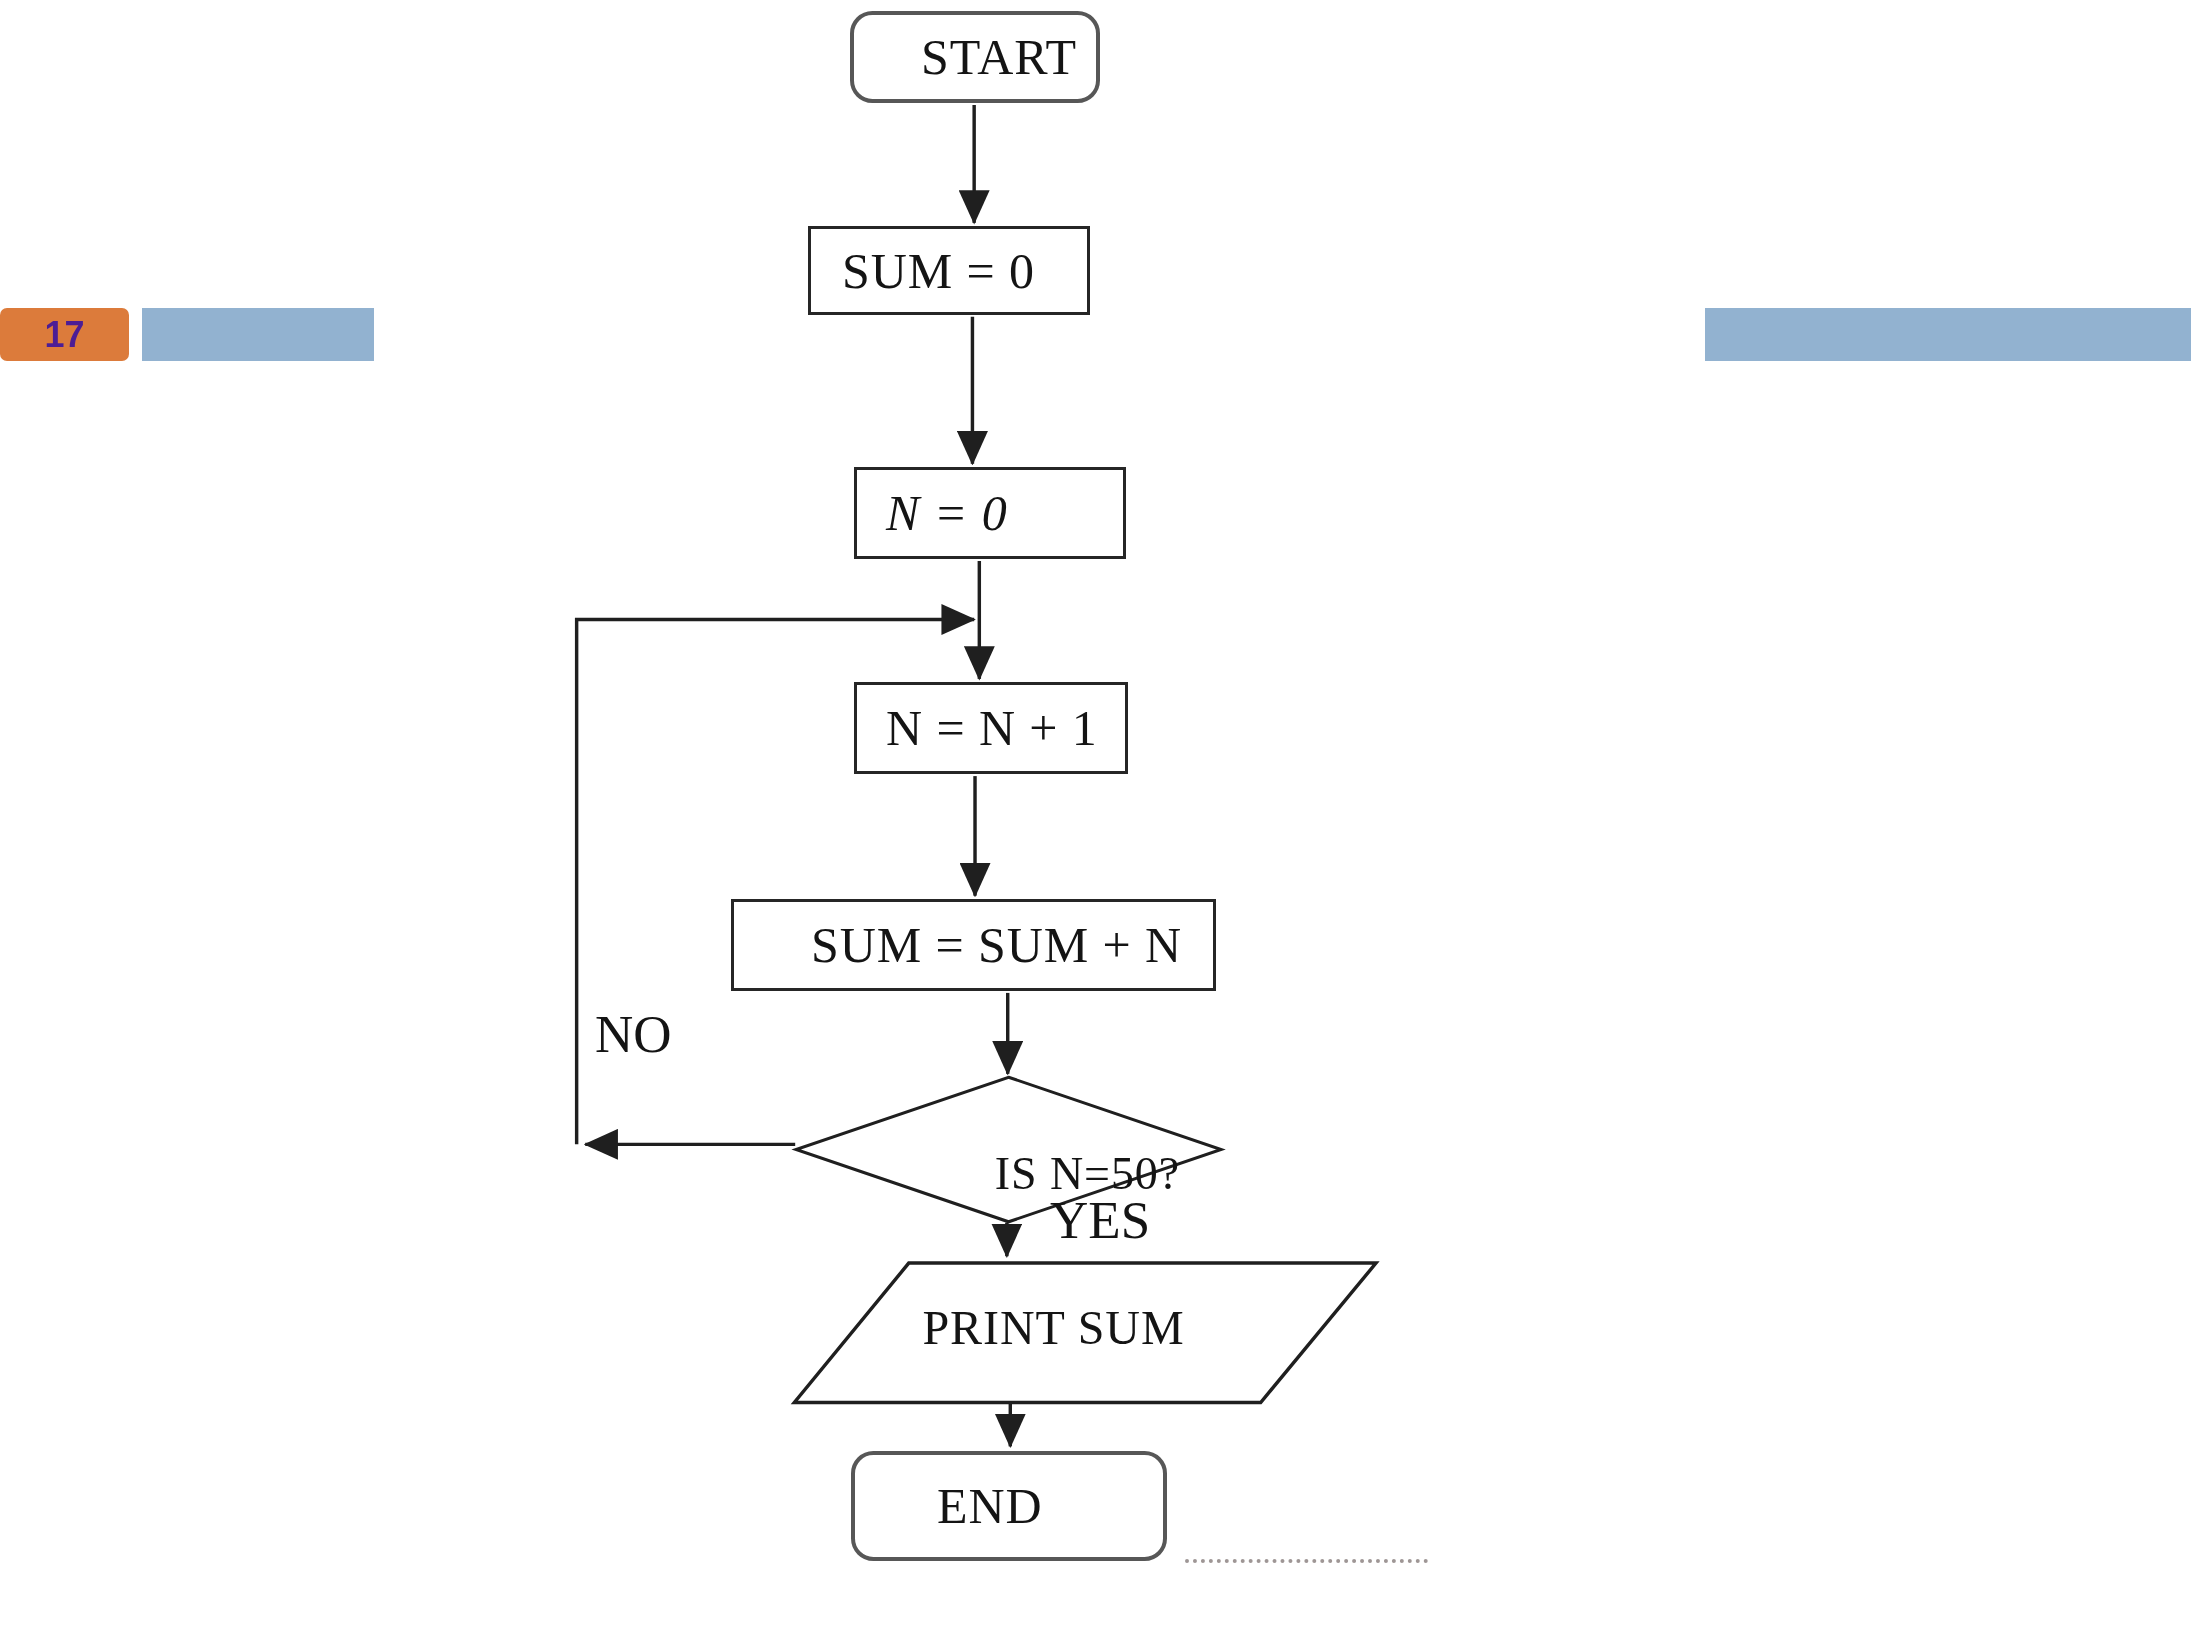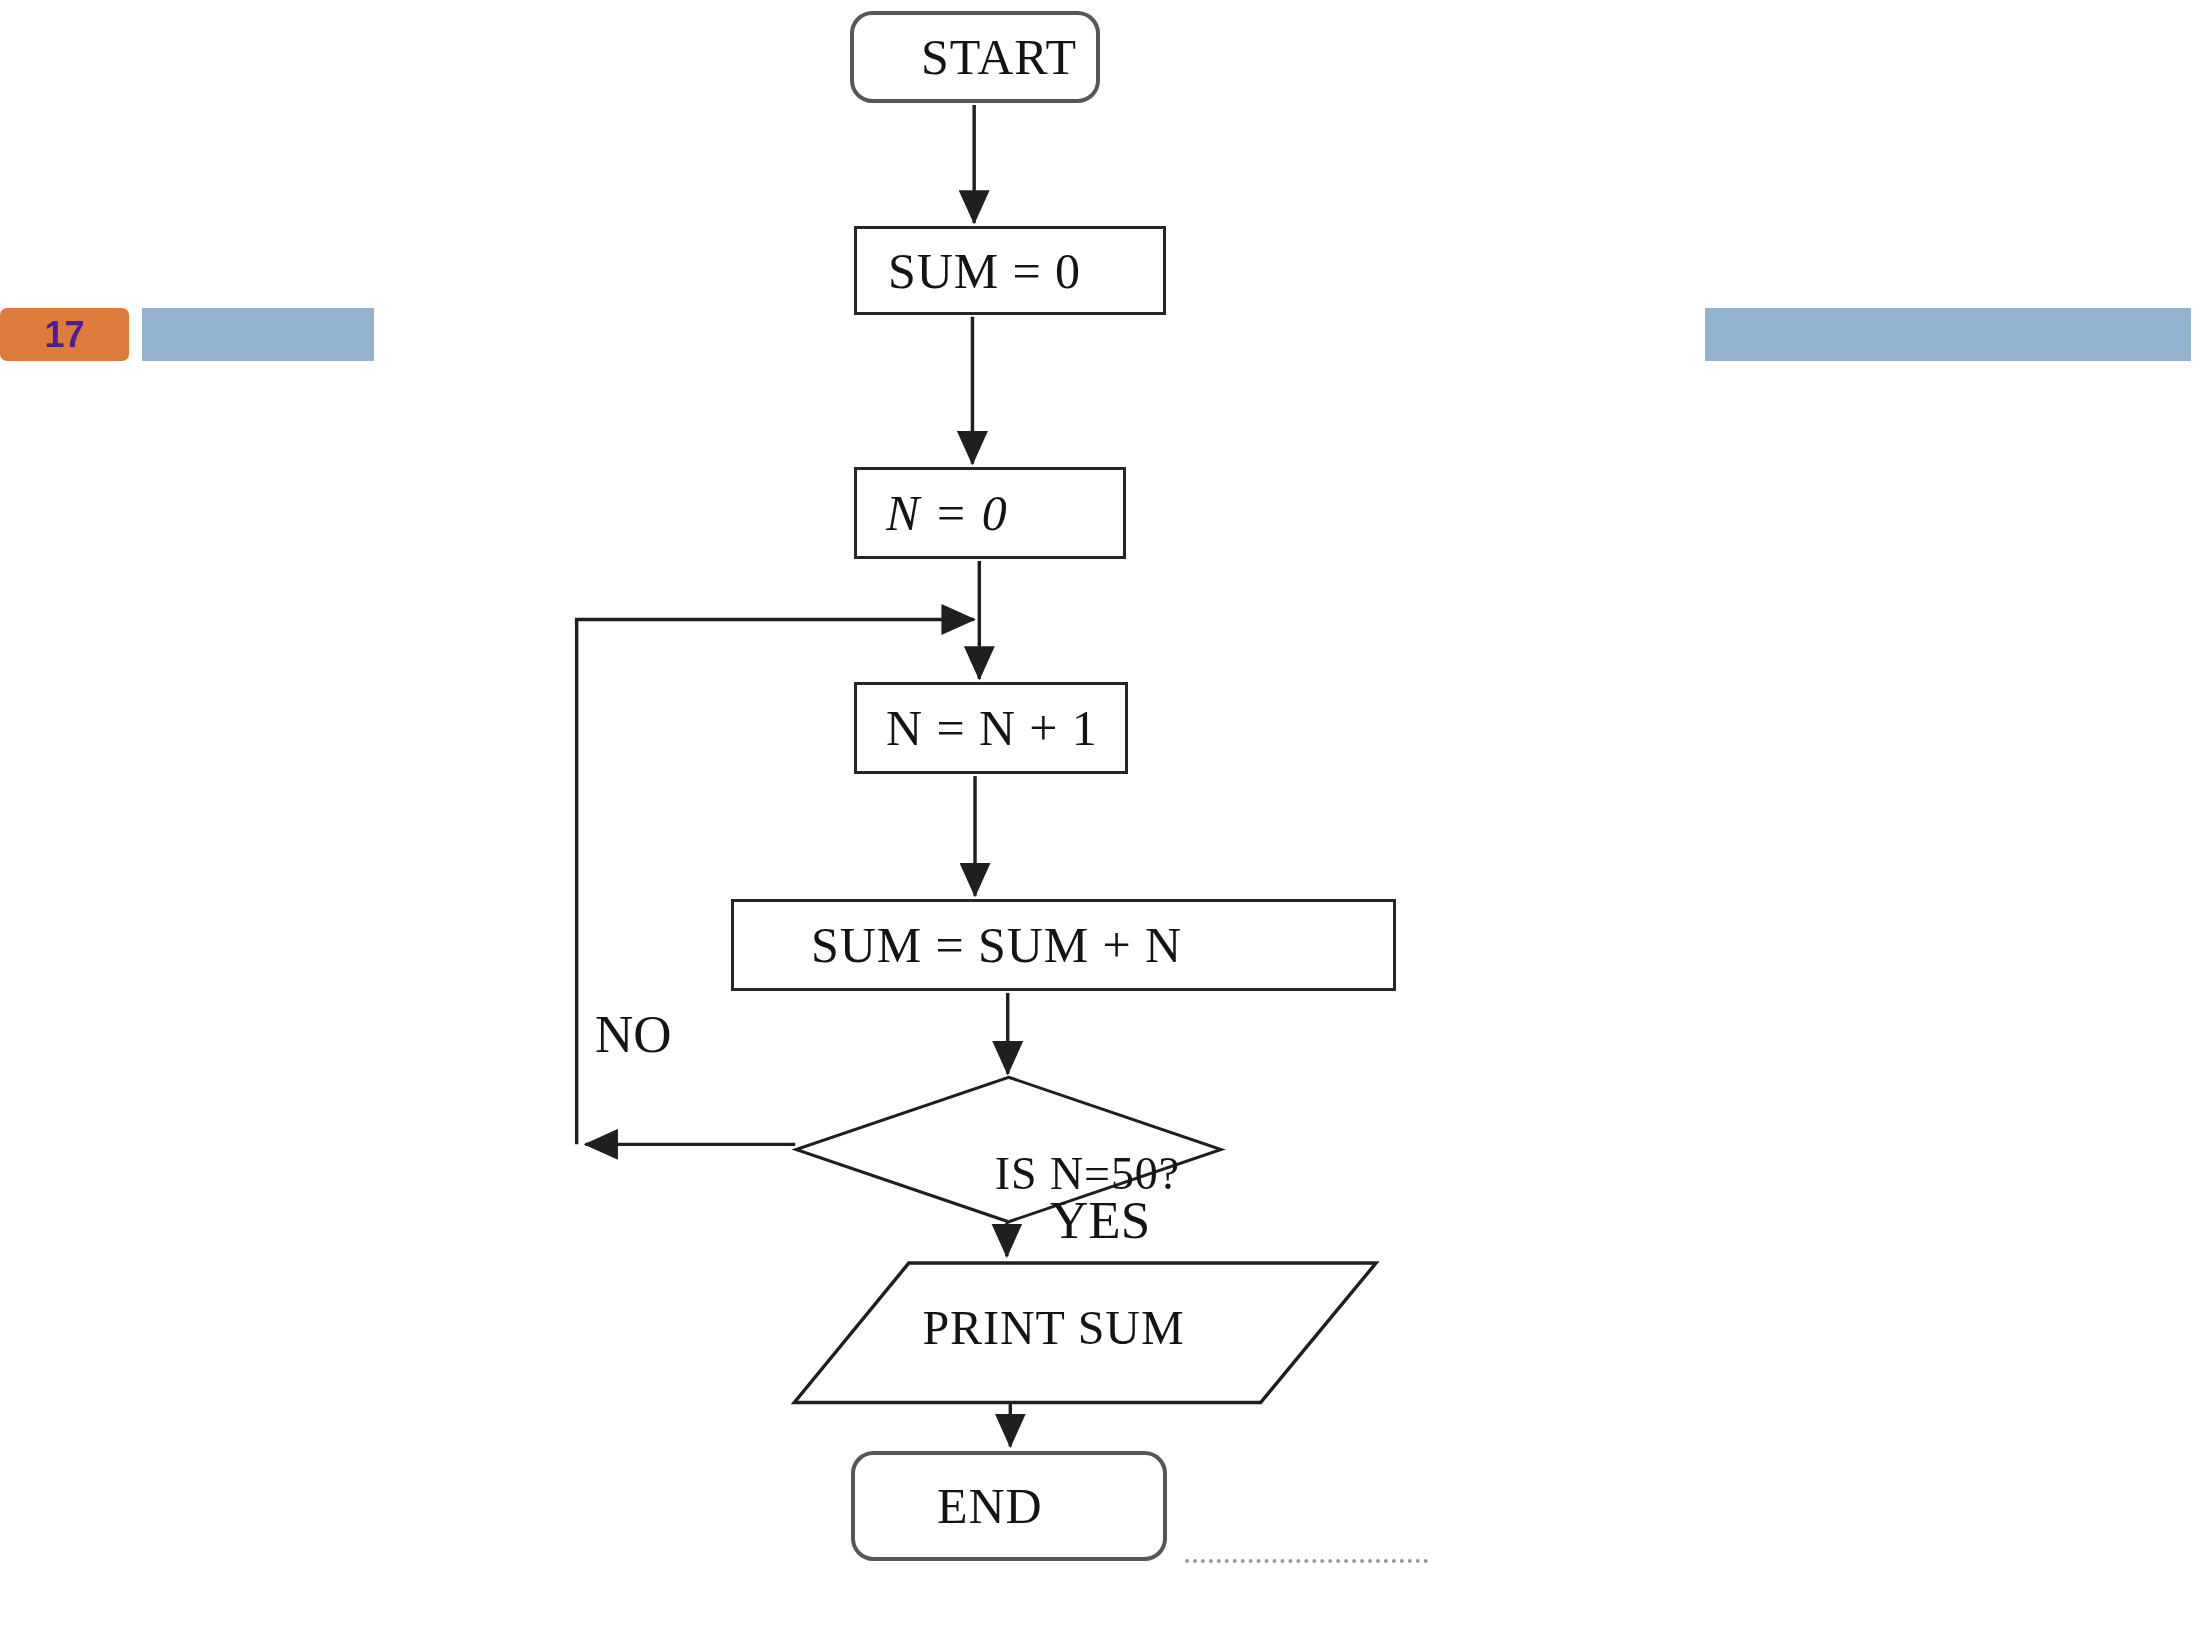--- a/index.html
+++ b/index.html
@@ -69,24 +69,24 @@
     letter-spacing: 0.9px;
   }
   .terminal {
     border: 4.3px solid var(--terminal-border, #575757);
     border-radius: 22.4px;
   }
   .process {
     border: 3.4px solid var(--process-border, #262626);
   }
   #node-start  { left: 850px;  top: 11.2px;   width: 250px; height: 92px; justify-content: center; padding-left: 48px; }
-  #node-sum0   { left: 854px;  top: 226px;  width: 312px; height: 89px; padding-left: 31px; }
+  #node-sum0   { left: 808px;  top: 226px;  width: 282px; height: 89px; padding-left: 31px; }
   #node-n0     { left: 854px;  top: 467px;  width: 272px; height: 92px; padding-left: 29px; font-style: italic; }
   #node-nn1    { left: 854px;  top: 682px;  width: 274px; height: 92px; padding-left: 29px; }
-  #node-sumsum { left: 731px;  top: 899px; width: 665px; height: 92px; padding-left: 77px; }
+  #node-sumsum { left: 731px;  top: 899px; width: 485px; height: 92px; padding-left: 77px; }
   #node-end    { left: 851px;  top: 1451px; width: 316px; height: 110px; padding-left: 82px; }
 
   
   .shape-label {
     position: absolute;
     text-align: center;
     font-size: 46px;
     line-height: 1;
     white-space: nowrap;
     letter-spacing: 0.9px;

